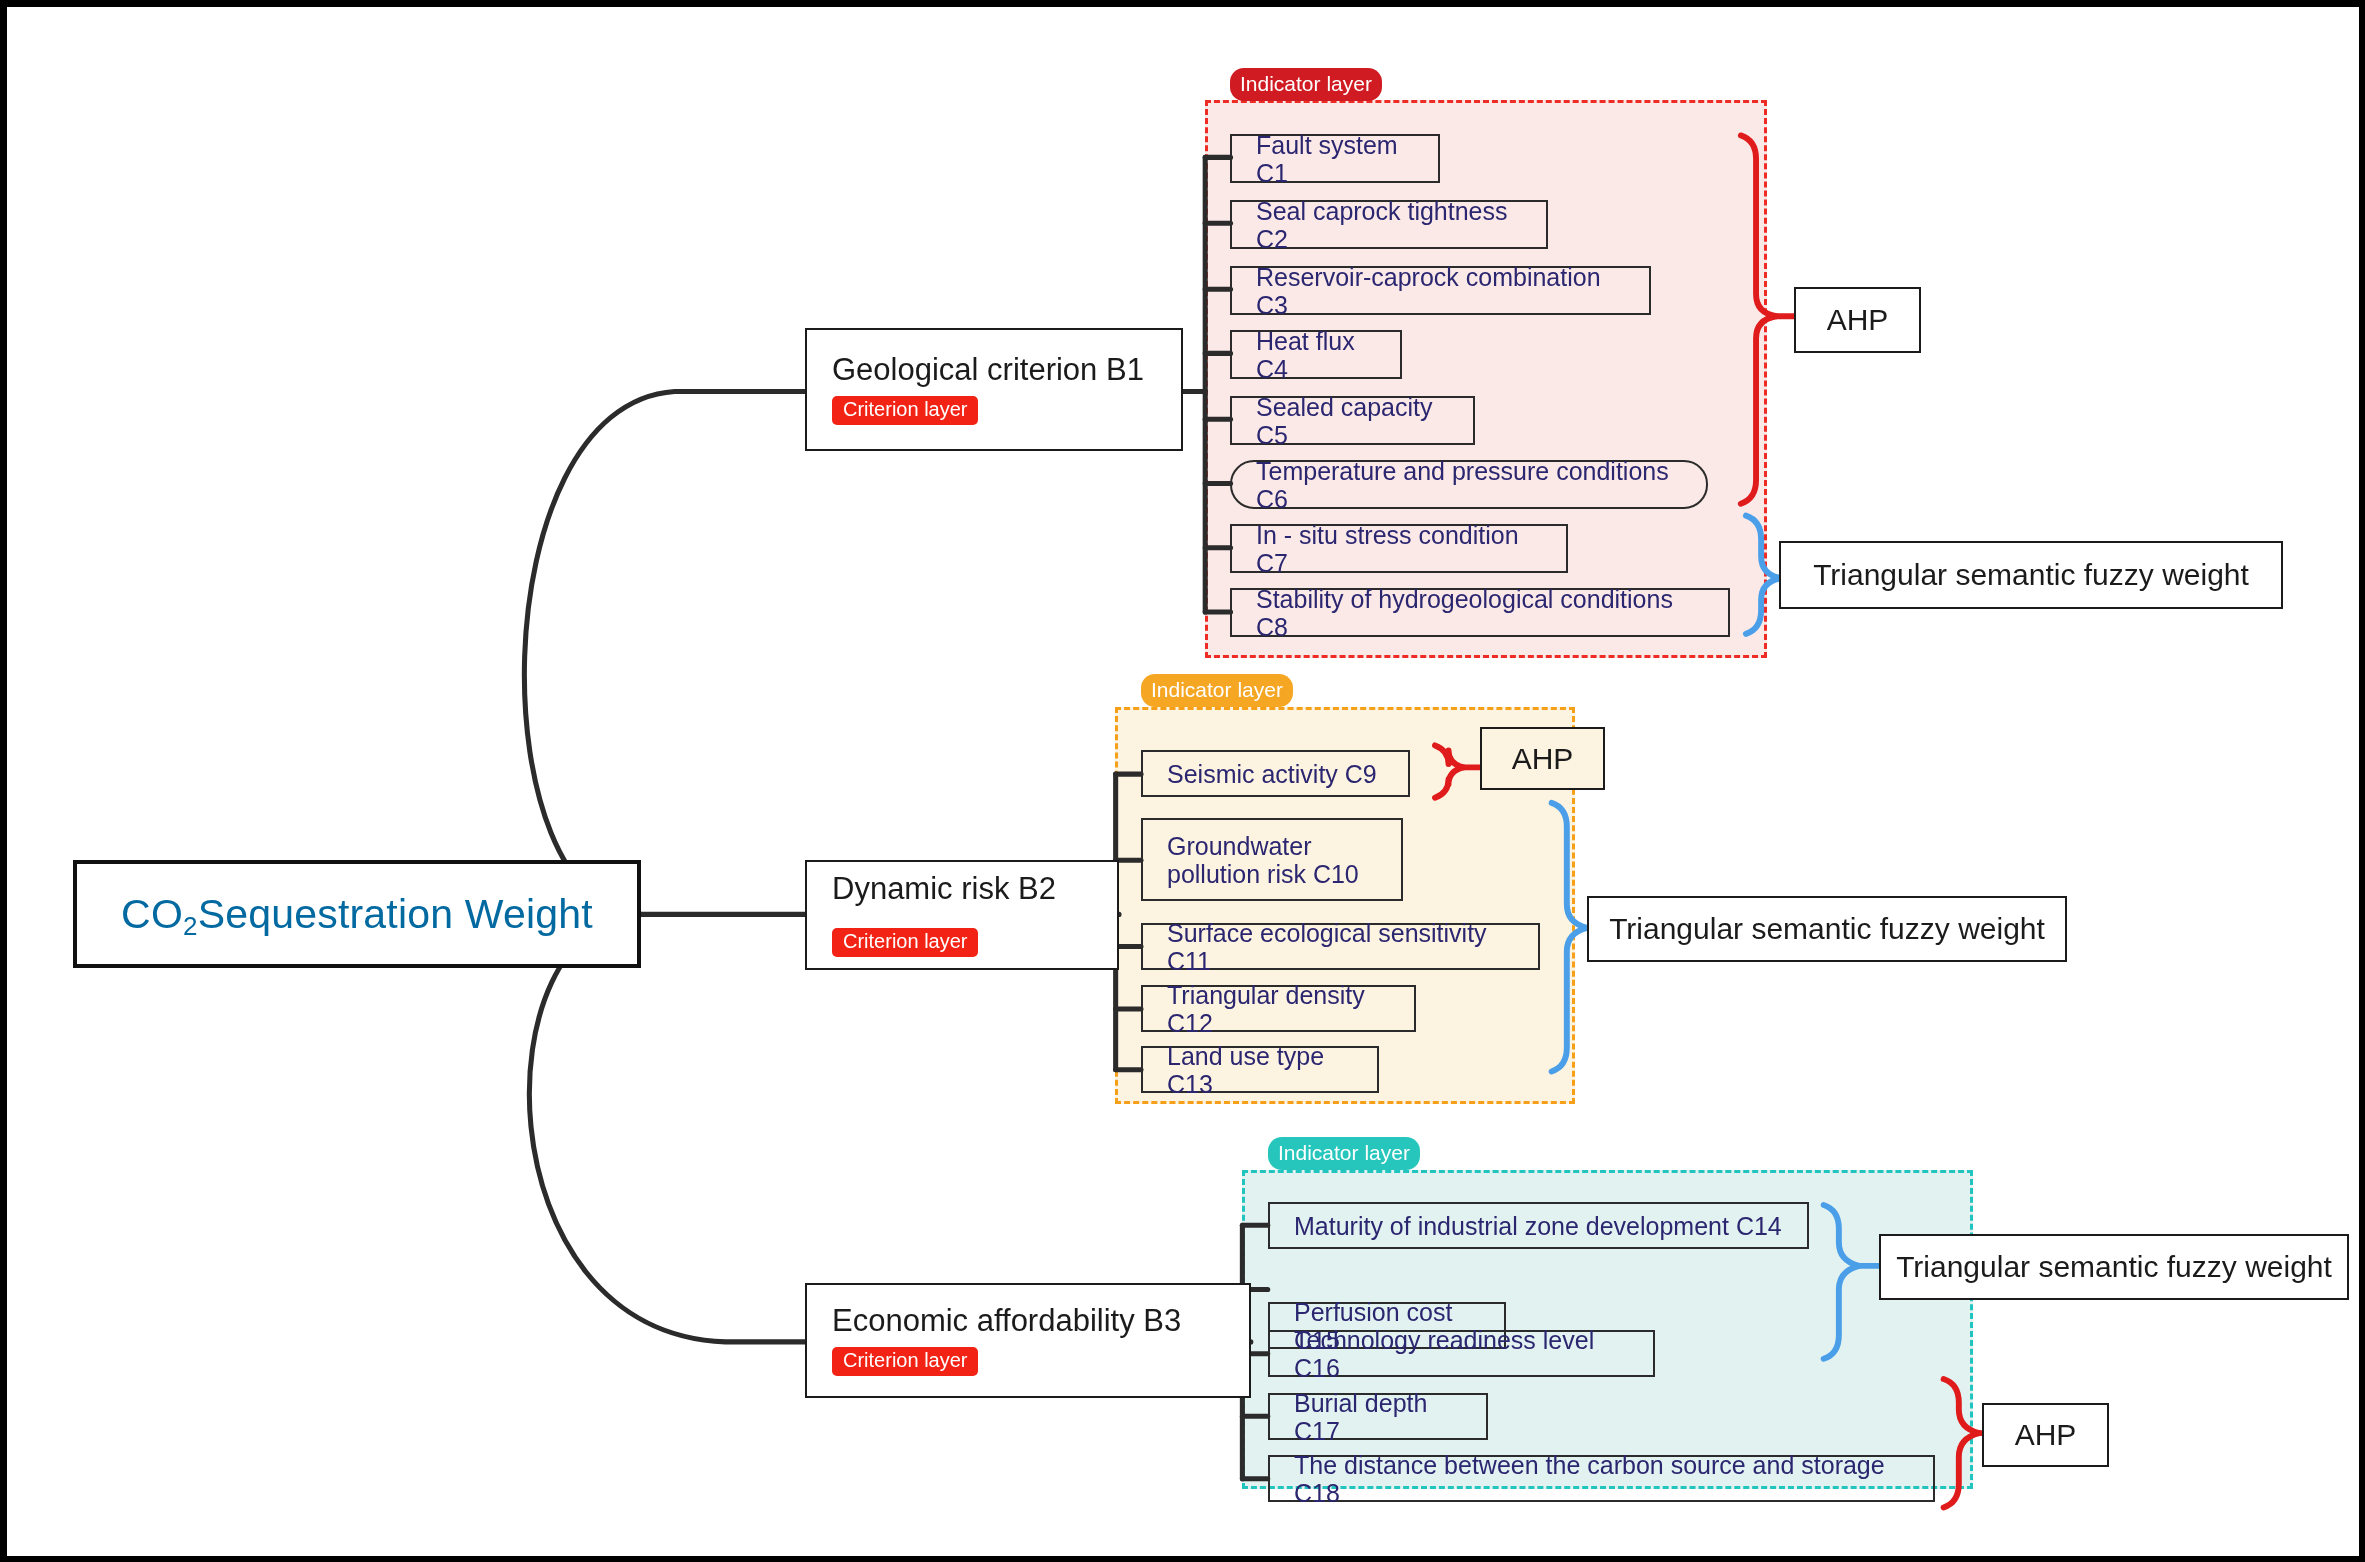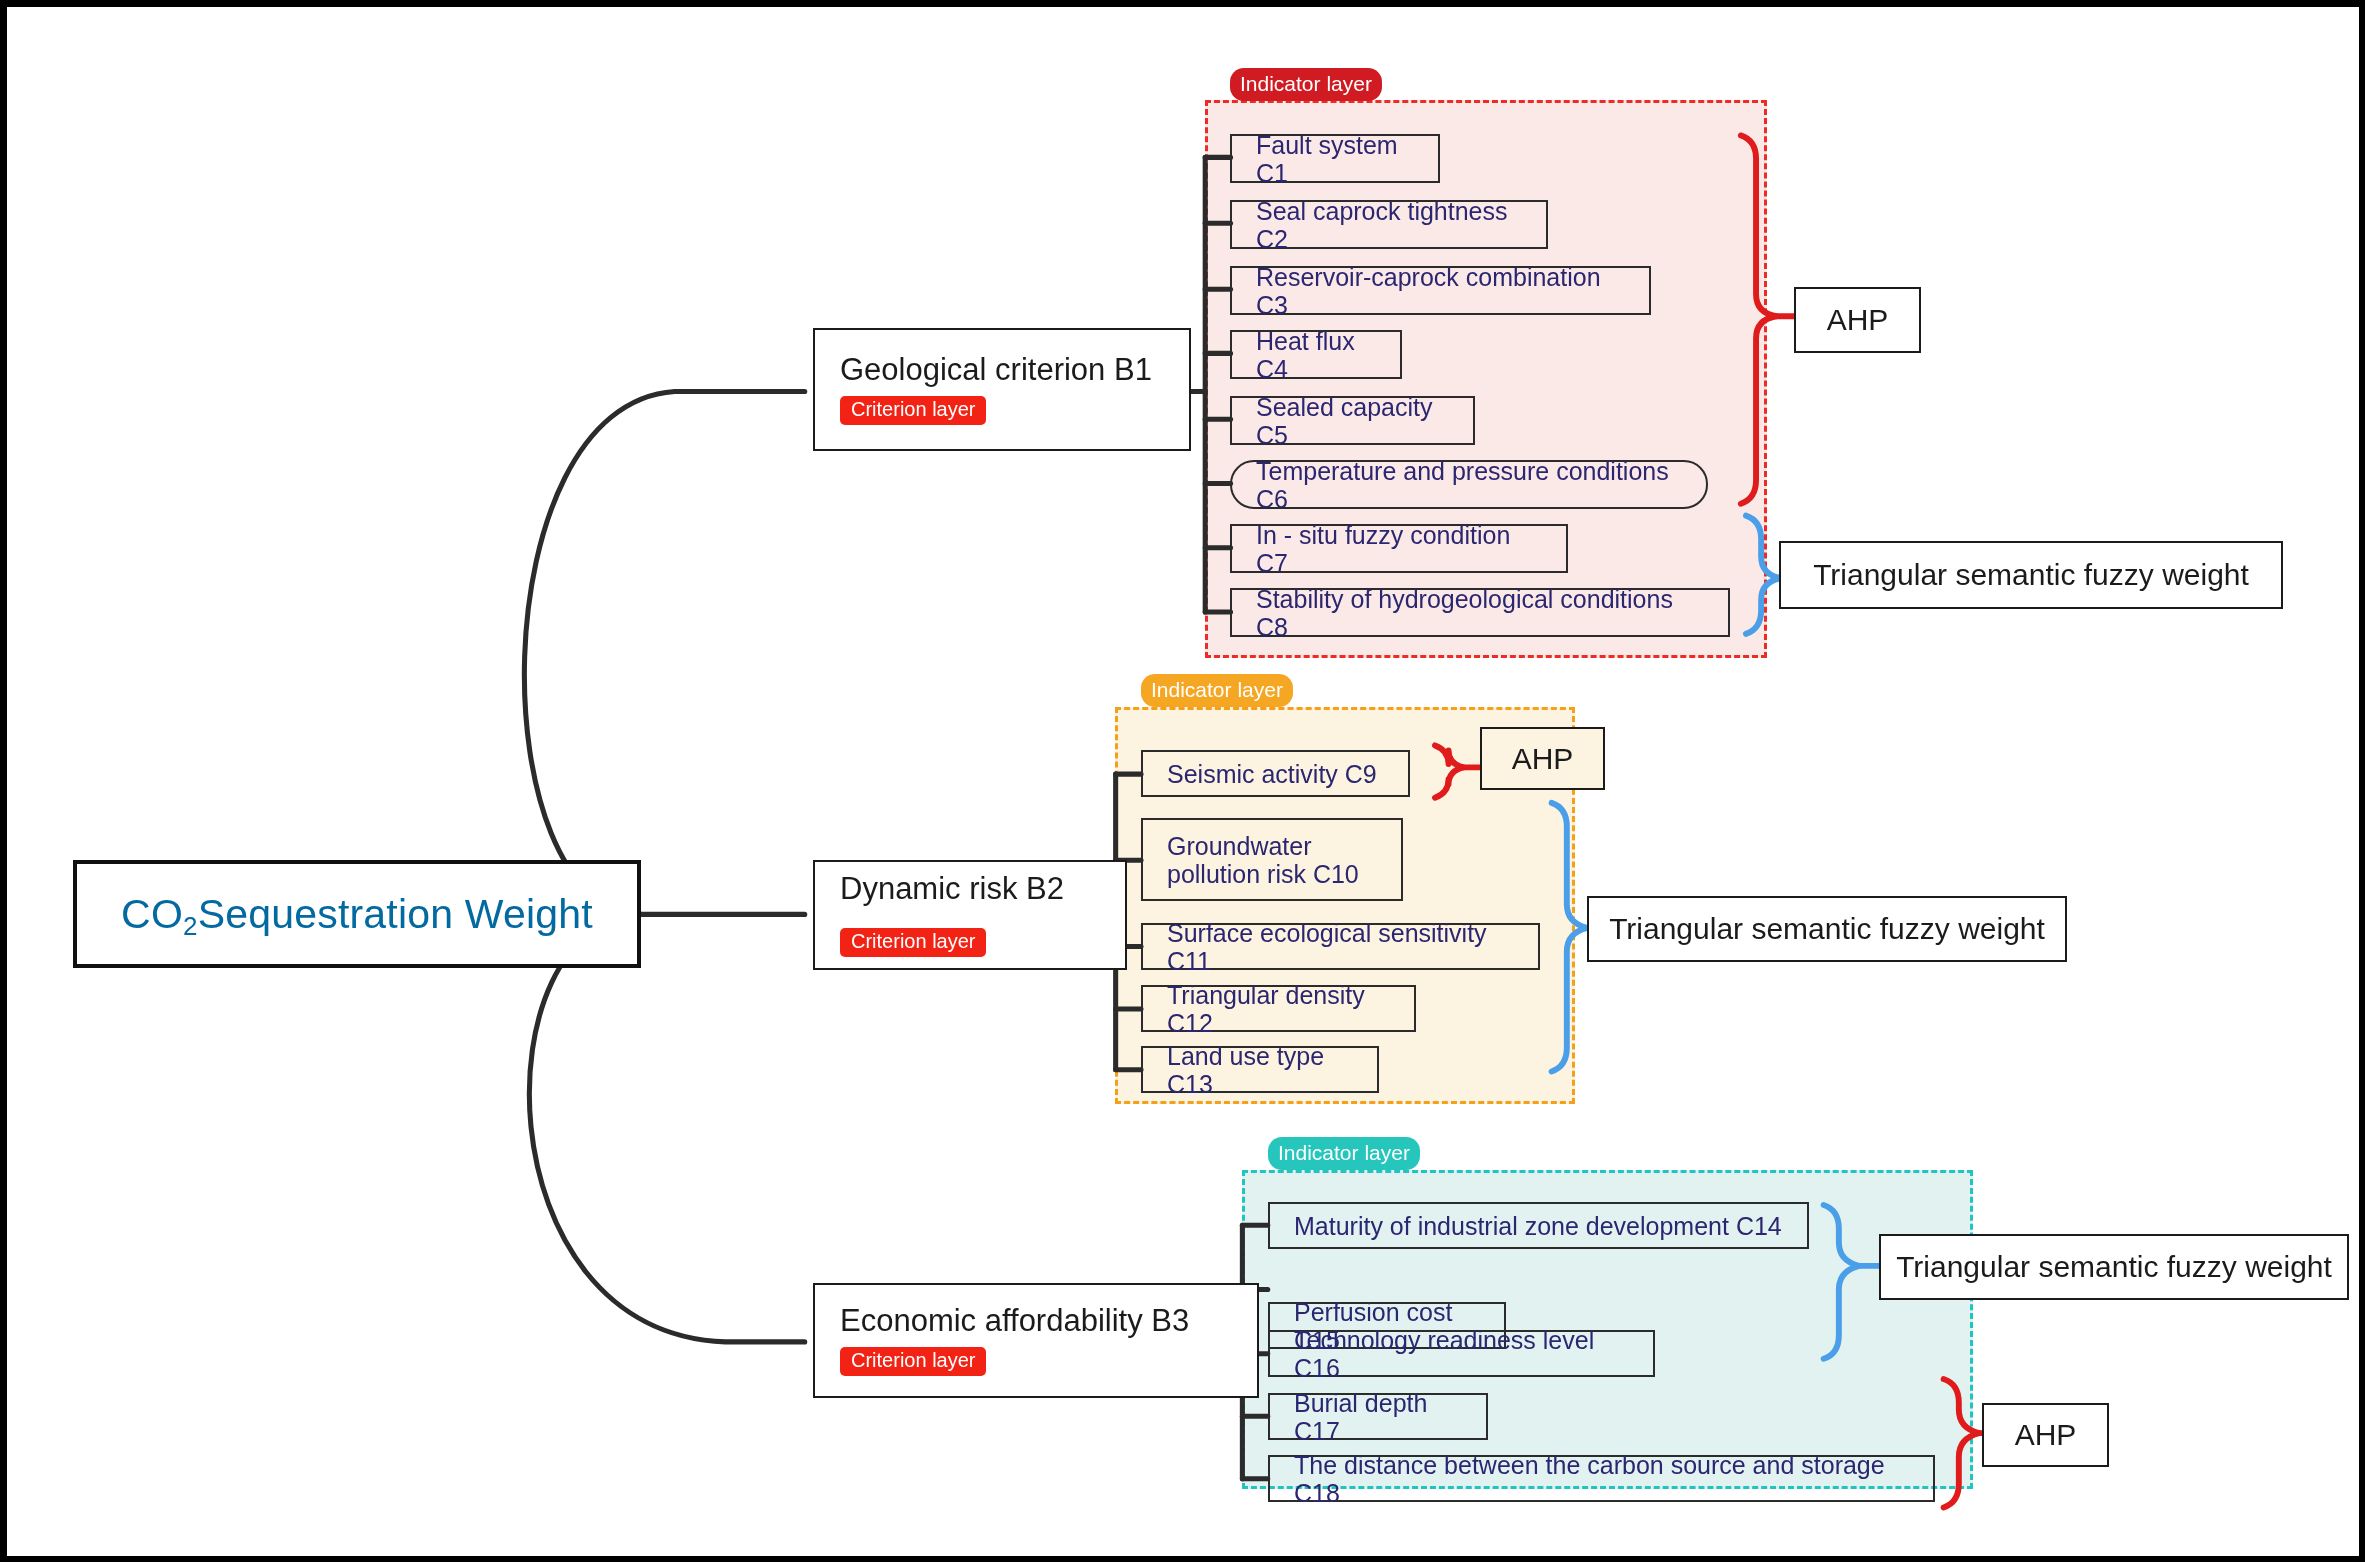--- a/index.html
+++ b/index.html
@@ -21,21 +21,21 @@
   
   .root{
     left:66px;top:853px;width:568px;height:108px;
     border:4.2px solid #111;background:#fff;
     justify-content:center;
   }
   .root .txt{font-size:41px;color:#0369a1;letter-spacing:0.2px;}
   .root .txt sub{font-size:26px;vertical-align:baseline;position:relative;top:7.6px;}
 
   
-  .crit{background:#fff;flex-direction:column;align-items:flex-start;justify-content:center;padding-left:25px;margin-left:8px;}
+  .crit{background:#fff;flex-direction:column;align-items:flex-start;justify-content:center;padding-left:25px;}
   .crit .title{font-size:31px;color:#1b1b1b;white-space:nowrap;line-height:1.05;}
   .crit .badge{
     margin-top:10px;background:#f22314;color:#fff;font-size:20px;
     padding:3.4px 11px 5px 11px;border-radius:5px;white-space:nowrap;line-height:1.05;
   }
   #crit-b1{left:798px;top:321px;width:378px;height:123px;}
   #crit-b2{left:798px;top:853px;width:314px;height:110px;gap:12px;}
   #crit-b3{left:798px;top:1276px;width:446px;height:115px;}
 
   
@@ -172,21 +172,21 @@
   <div class="node leaf" style="left:1223px;top:323px;width:172px;height:49px;">
     <span class="txt">Heat flux C4</span>
     </div>
   <div class="node leaf" style="left:1223px;top:389px;width:245px;height:49px;">
     <span class="txt">Sealed capacity C5</span>
     </div>
   <div class="node leaf" style="left:1223px;top:453px;width:478px;height:49px;border-radius:24px;">
     <span class="txt">Temperature and pressure conditions C6</span>
     </div>
   <div class="node leaf" style="left:1223px;top:517px;width:338px;height:49px;">
-    <span class="txt">In - situ fuzzy condition C7</span>
+    <span class="txt">In - situ stress condition C7</span>
     </div>
   <div class="node leaf" style="left:1223px;top:581px;width:500px;height:49px;">
     <span class="txt">Stability of hydrogeological conditions C8</span>
     </div>
 
   <div class="node leaf" style="left:1134px;top:743px;width:269px;height:47px;">
     <span class="txt">Seismic activity C9</span>
     </div>
   <div class="node leaf two-line" style="left:1134px;top:811px;width:262px;height:83px;">
     <span class="txt">Groundwater

